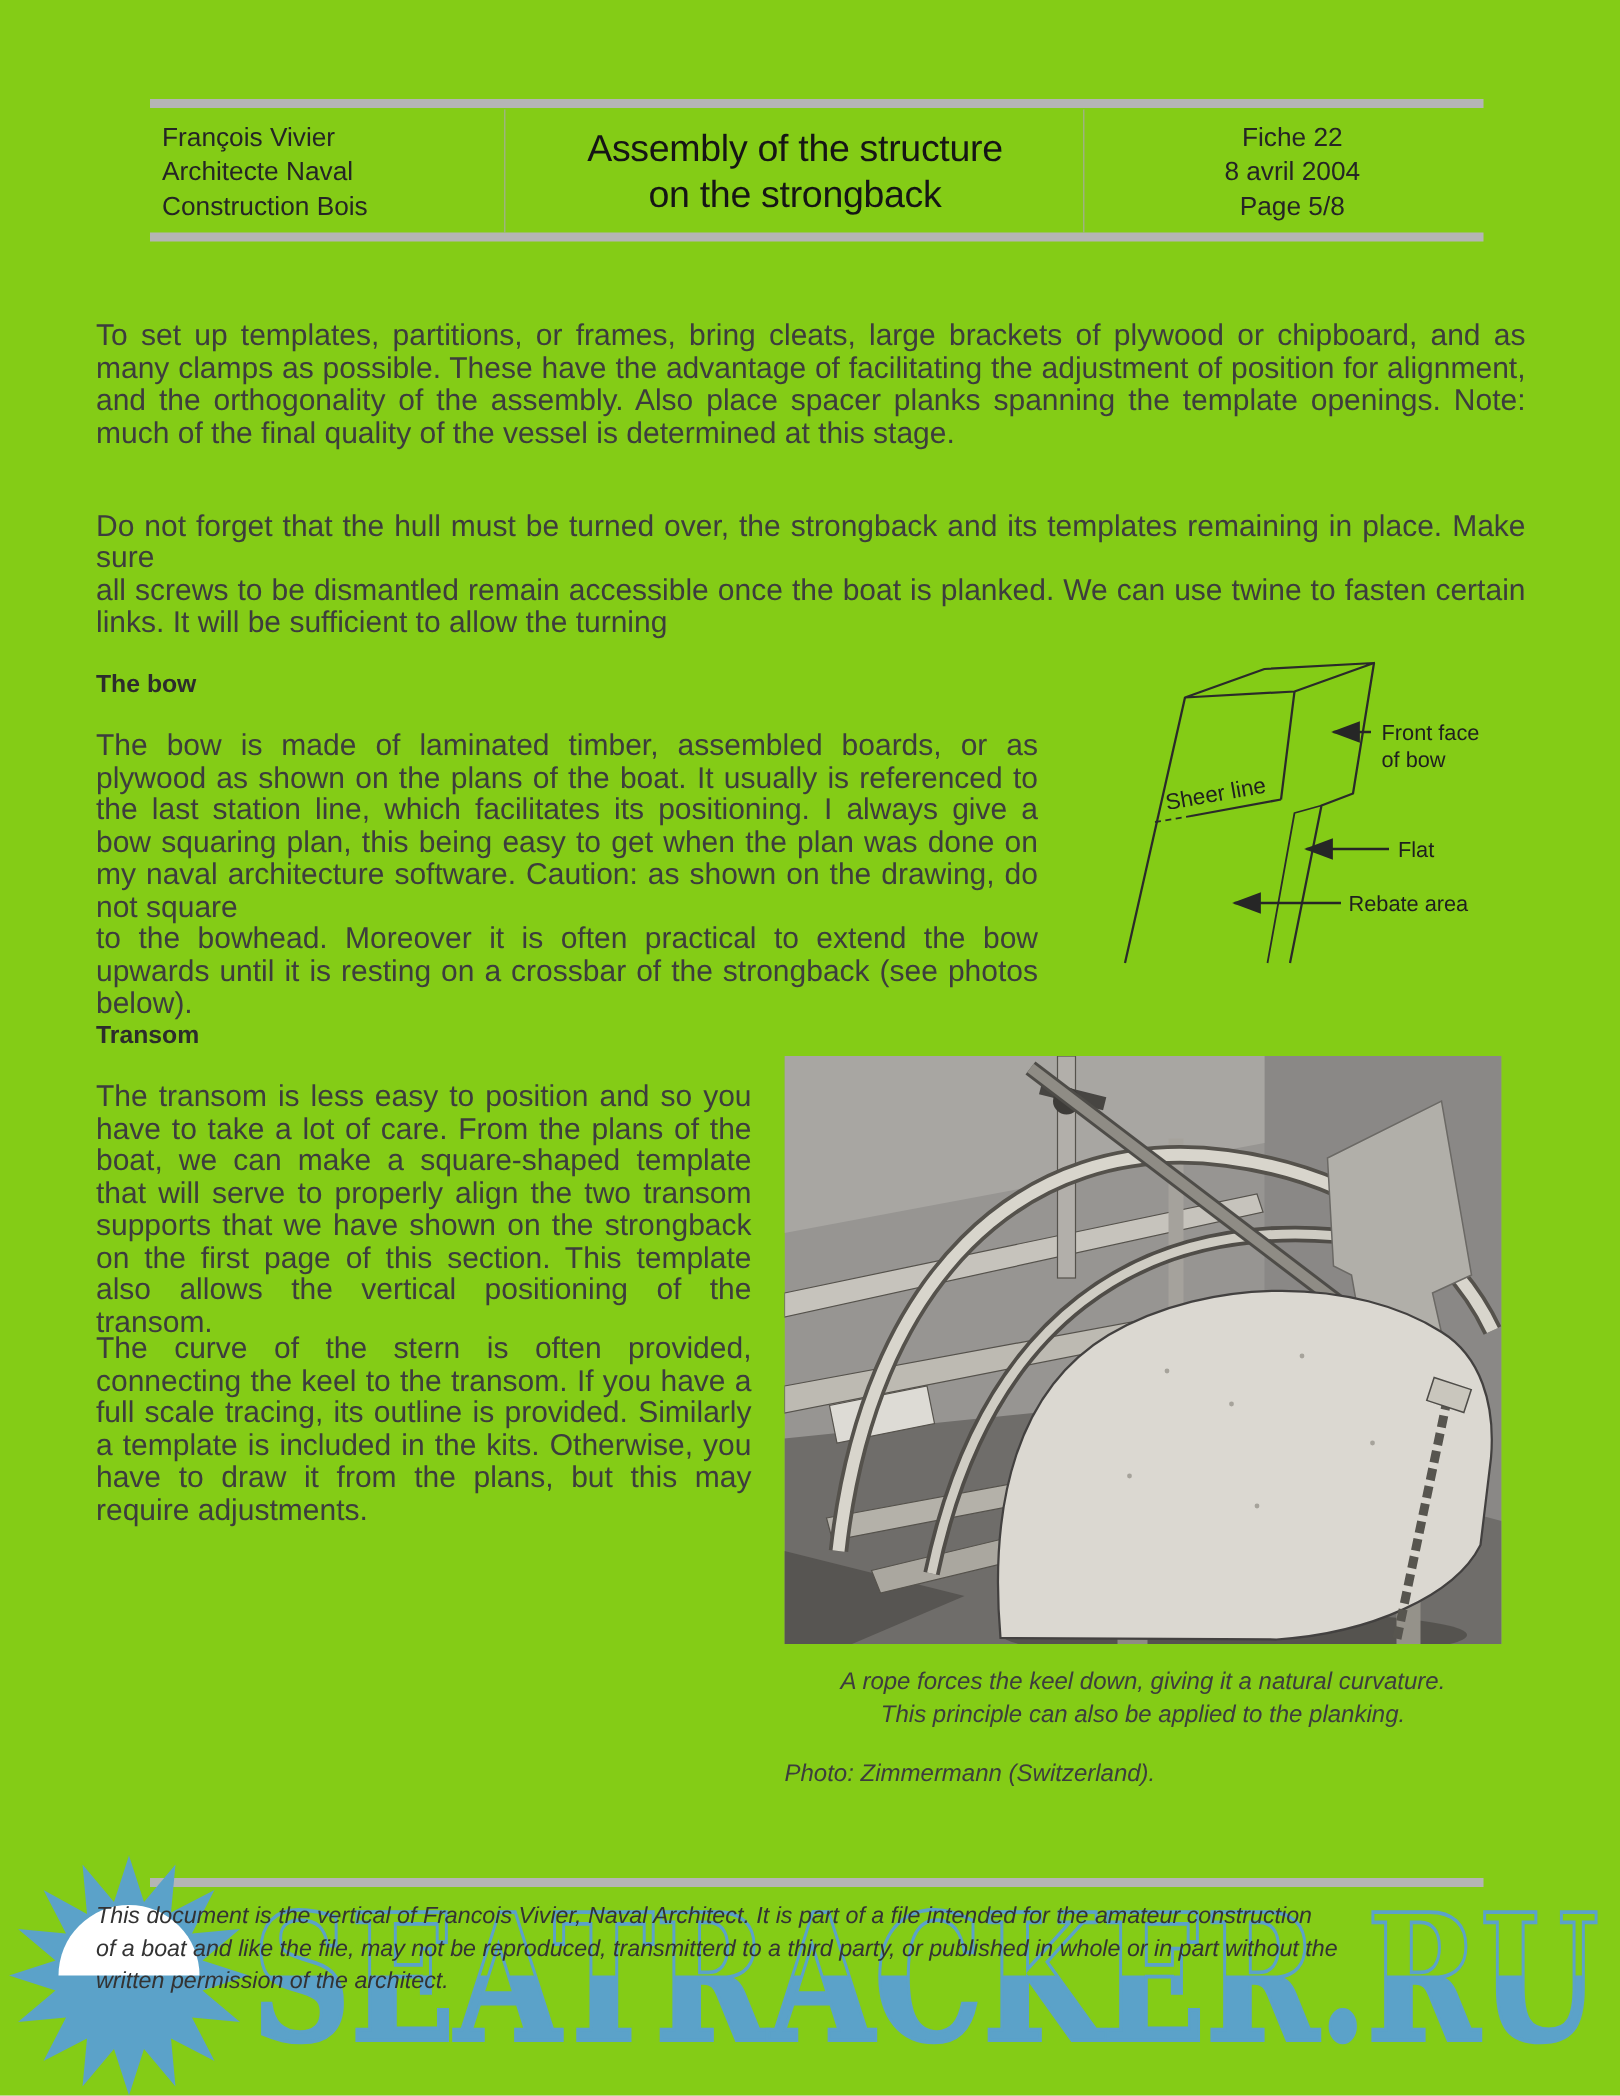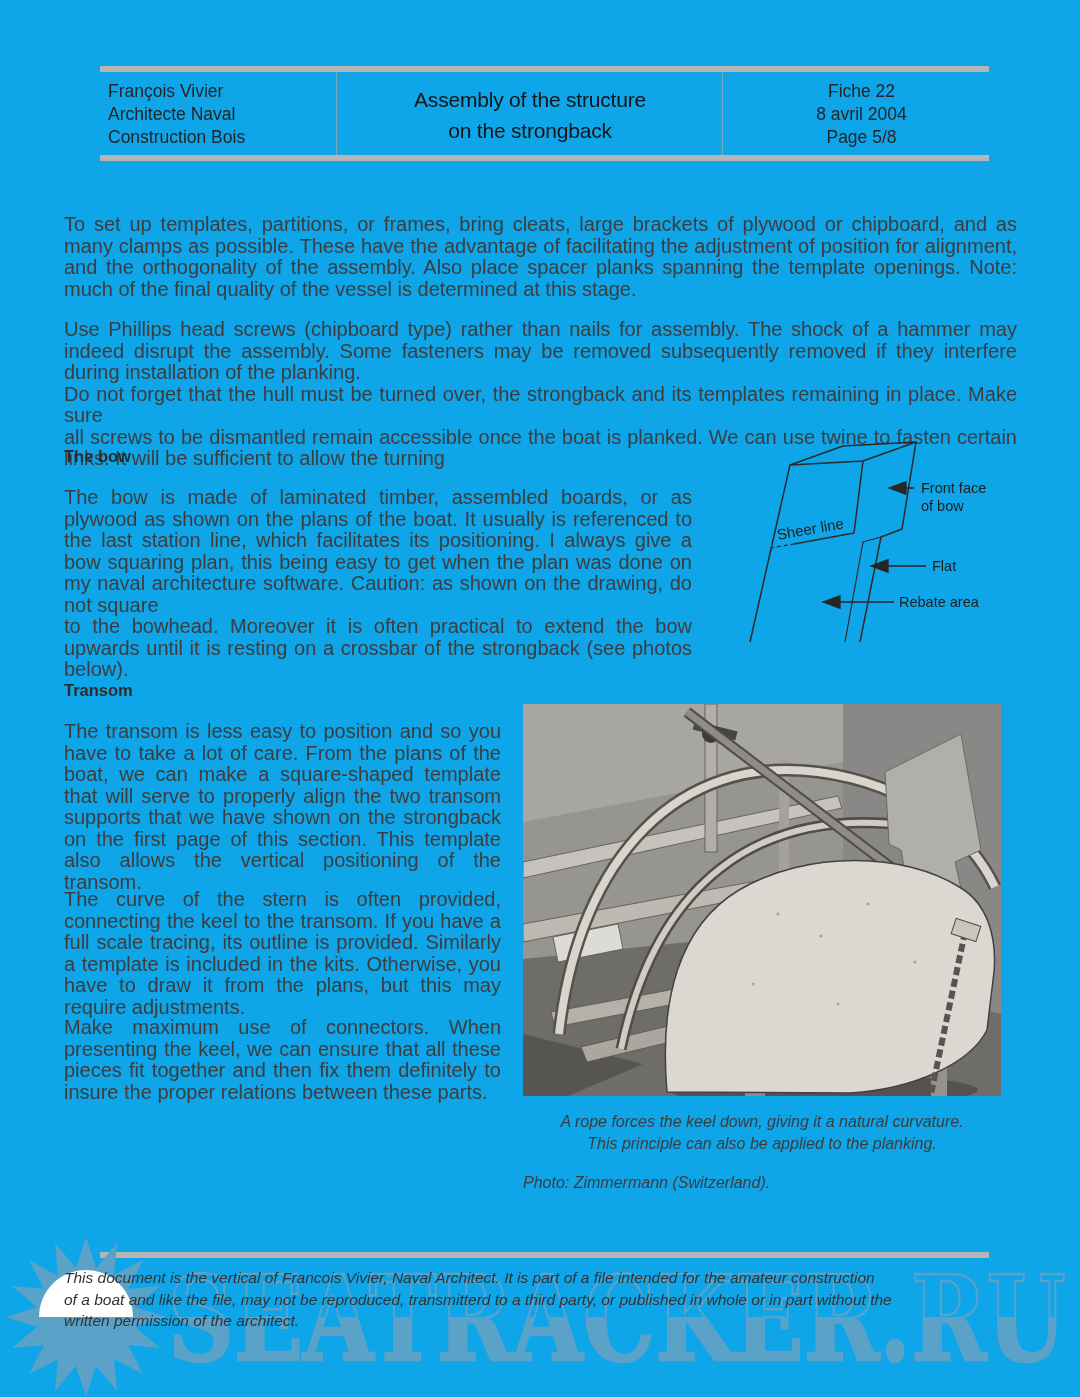--- a/index.html
+++ b/index.html
@@ -1,28 +1,28 @@
 <!DOCTYPE html>
 <html><head>
 <meta charset="utf-8">
 <style>
   html,body{margin:0;padding:0;background:#e8e8e8;}
   .page{
-    position:relative;width:1080px;height:1397px;background:#0ea5e9;
+    position:relative;width:1080px;height:1397px;background:#84cc16;
     margin:0 auto;overflow:hidden;
     font-family:"Liberation Sans", sans-serif;color:#3a3a3a;
   }
   
   .rule{position:absolute;left:100px;width:889px;height:6px;background:#b5b5b5;}
   .rule.top{top:66px;}
   .rule.bottom{top:155px;}
   .vsep{position:absolute;top:73px;height:82px;width:1px;background:#a9a9a9;opacity:.7;}
   .hdr-left{position:absolute;left:108px;top:80px;font-size:17.5px;line-height:23px;color:#252525;}
   .hdr-title{position:absolute;left:340px;top:84px;width:380px;text-align:center;
-    font-size:21px;line-height:31px;color:#151515;letter-spacing:-0.2px;}
+    font-size:25px;line-height:31px;color:#151515;letter-spacing:-0.2px;}
   .hdr-right{position:absolute;left:750px;top:80px;width:223px;text-align:center;
     font-size:17.5px;line-height:23px;color:#252525;}
   
   .para{position:absolute;font-size:20px;line-height:21.5px;text-align:justify;color:#3d3d3d;}
   .heading{position:absolute;font-size:16.5px;font-weight:bold;color:#2c2c2c;}
   .caption{position:absolute;font-style:italic;font-size:16px;line-height:22px;color:#3d3d3d;text-align:center;}
   .credit{position:absolute;font-style:italic;font-size:16px;color:#3d3d3d;text-align:left;}
   
   .foot-rule{position:absolute;left:100px;top:1252px;width:889px;height:6px;background:#b5b5b5;z-index:1;}
   .foot-text{position:absolute;left:64px;top:1267px;width:950px;z-index:3;
@@ -54,21 +54,21 @@
 
   <div class="hdr-right">
     <div>Fiche 22</div>
     <div>8 avril 2004</div>
     <div>Page 5/8</div>
   </div>
 
   <div class="para" style="left:64px;top:214px;width:953px;">To set up templates, partitions, or frames, bring cleats, large brackets of plywood or chipboard, and as many clamps as possible. These have the advantage of facilitating the adjustment of position for alignment, and the orthogonality of the assembly. Also place spacer planks spanning the template openings.  Note: much of the final quality of the vessel is determined at this stage.</div>
 
   <div class="para" style="left:64px;top:319px;width:953px;">
-    <span>Use Phillips head screws (chipboard type) rather than nails for assembly. The shock of a hammer may indeed disrupt the assembly. Some fasteners may be removed subsequently removed if they interfere during installation of the planking.</span><br>
+    <br>
     <span>Do not forget that the hull must be turned over, the strongback and its templates remaining in place. Make sure</span><br>
     <span>all screws to be dismantled remain accessible once the boat is planked. We can use twine to fasten certain links. It will be sufficient to allow the turning</span>
   </div>
 
   <div class="heading" style="left:64px;top:447px;">The bow</div>
 
   <div class="para" style="left:64px;top:487px;width:628px;">
     <span>The bow is made of laminated timber, assembled boards, or as plywood as shown on the plans of the boat. It usually is referenced to the last station line, which facilitates its positioning. I always give a bow squaring plan, this being easy to get when the plan was done on my naval architecture software. Caution: as shown on the drawing, do not square</span><br>
     <span>to the bowhead. Moreover it is often practical to extend the bow upwards until it is resting on a crossbar of the strongback (see photos below).</span>
   </div>
@@ -105,21 +105,20 @@
       <text x="179" y="79">of bow</text>
       <text x="190" y="139">Flat</text>
       <text x="157" y="175">Rebate area</text>
       <text x="36" y="108" transform="rotate(-10 36 108)" font-size="15">Sheer line</text>
     </g>
   </svg>
 
   <div class="heading" style="left:64px;top:681px;">Transom</div>
   <div class="para" style="left:64px;top:721px;width:437px;">The transom is less easy to position and so you have to take a lot of care. From the plans of the boat, we can make a square-shaped template that will serve to properly align the two transom supports that we have shown on the strongback on the first page of this section. This template also allows the vertical positioning of the transom.</div>
   <div class="para" style="left:64px;top:889px;width:437px;">The curve of the stern is often provided, connecting the keel to the transom. If you have a full scale tracing, its outline is provided. Similarly a template is included in the kits. Otherwise, you have to draw it from the plans, but this may require adjustments.</div>
-  <div class="para" style="left:64px;top:1017px;width:437px;">Make maximum use of connectors. When presenting the keel, we can ensure that all these pieces fit together and then fix them definitely to insure the proper relations between these parts.</div>
 
   <svg style="position:absolute;left:523px;top:704px;" width="478" height="392" viewBox="0 0 478 392">
     <rect x="0" y="0" width="478" height="392" fill="#979592"></rect>
     <rect x="320" y="0" width="158" height="392" fill="#8a8886"></rect>
     <polygon points="0,0 320,0 320,58 0,118" fill="#a8a6a2"></polygon>
     <polygon points="0,255 195,235 478,310 478,392 0,392" fill="#6f6d6a"></polygon>
     <polygon points="0,330 120,360 45,392 0,392" fill="#575552"></polygon>
 
     <g stroke="#55524c" stroke-width="0.8">
       <polygon points="0,158 315,92 319,104 0,174" fill="#c6c3bc"></polygon>

